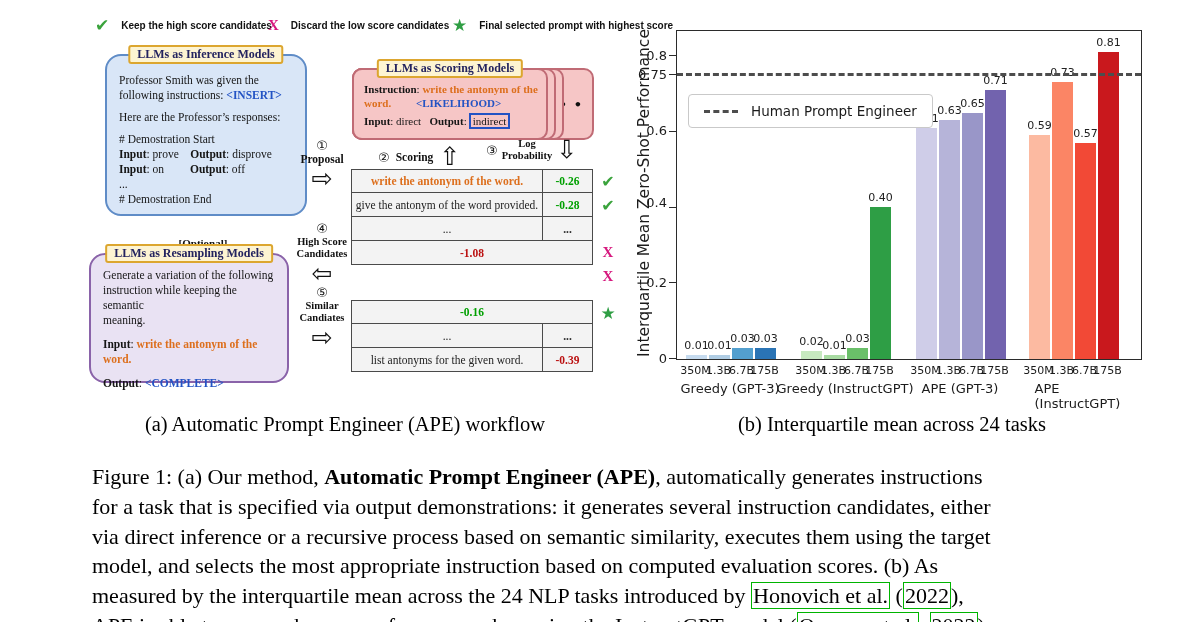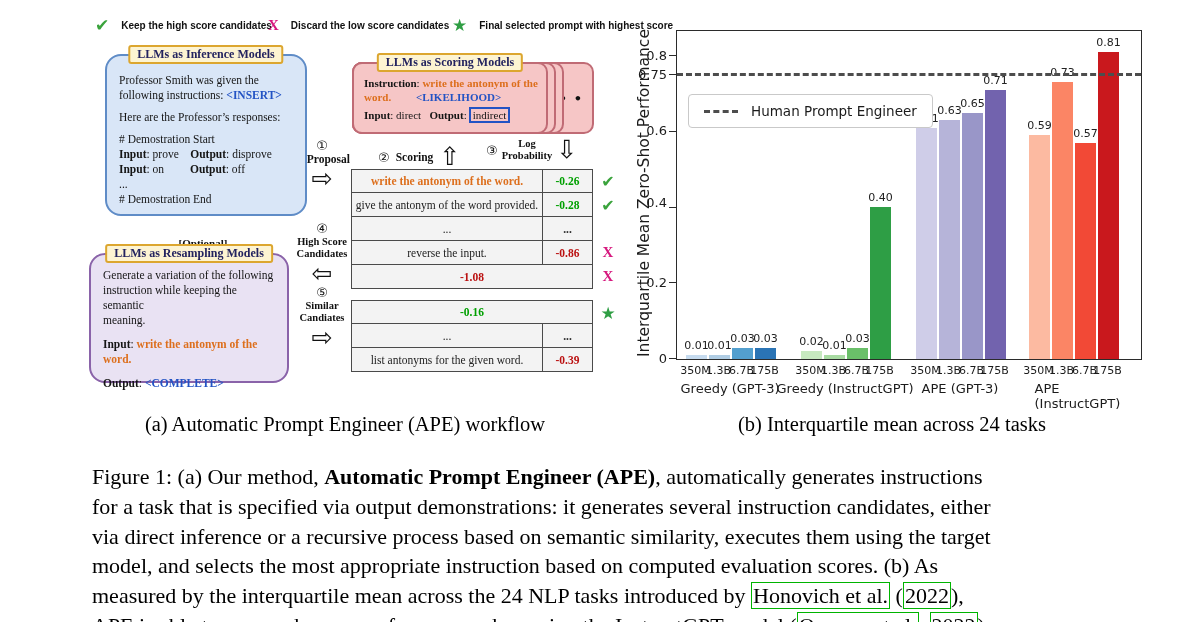--- a/index.html
+++ b/index.html
@@ -38,41 +38,41 @@
   #box-inference .box-content{padding:17px 8px 0 12px;}
   #box-resampling .box-content{padding:13px 8px 0 12px;line-height:15px;}
   .blank{height:7px;}
   #box-resampling .blank{height:9px;}
   .sg-b{font-weight:bold}
   .sg-orange{color:var(--orange);font-weight:bold}
   .sg-blue{color:var(--blue);font-weight:bold}
   .sg-bluebox{border:2px solid var(--blue);padding:0 2px;margin-left:2px}
 
   
-  .scard{position:absolute;top:62px;height:68px;background:var(--scoring-bg);
+  .scard{position:absolute;top:68px;height:68px;background:var(--scoring-bg);
     border:2px solid var(--scoring-border);border-radius:10px;}
   .scard.back{left:352px;width:238px;}
   .scard.m2{left:352px;width:208px;}
   .scard.m1{left:352px;width:200px;}
   .scard.main{left:352px;width:192px;}
   .scard .box-content{padding:13px 6px 0 10px;font-size:11px;line-height:13.5px;}
   .scard .blank{height:5px;}
   .dots{position:absolute;right:9px;top:50%;transform:translateY(-50%);
     font:bold 13px "DejaVu Sans",sans-serif;letter-spacing:1px;}
 
   
   .step{position:absolute;color:#111;}
   .step.col{text-align:center;}
   #step1{left:294px;top:138px;width:56px;}
   #step2{left:378px;top:146px;display:flex;align-items:center;gap:6px;}
   #step3{left:486px;top:138px;display:flex;align-items:center;gap:4px;}
   #step4{left:292px;top:221px;width:60px;}
   #step5{left:294px;top:285px;width:56px;}
   .snum{font:13px "DejaVu Sans",sans-serif;}
-  .slabel{font:bold 11.5px "Liberation Serif",serif;text-align:right;}
+  .slabel{font:bold 11.5px "Liberation Serif",serif;}
   .slabel2 div{font:bold 10.5px/12px "Liberation Serif",serif;text-align:center;}
   .sarrow{font:25px/22px "DejaVu Sans",sans-serif;}
   .step.col .sarrow{display:block;margin-top:3px;}
 
   
   .wtable{position:absolute;left:351px;width:242px;}
   #table1{top:169px;} #table2{top:300px;}
   .trow{display:flex;height:24px;background:#f3f3f3;box-sizing:border-box;
     border:1.5px solid #4a4a4a;border-top:none;}
   .trow.first{border-top:1.5px solid #4a4a4a;}
@@ -199,24 +199,20 @@
           <div class="tcell-text emph-orange">write the antonym of the word.</div>
           <div class="tcell-score sc-green">-0.26</div>
         </div>
         <div class="trow">
           <div class="tcell-text">give the antonym of the word provided.</div>
           <div class="tcell-score sc-green">-0.28</div>
         </div>
         <div class="trow">
           <div class="tcell-text">...</div>
           <div class="tcell-score sc-plain">...</div>
-        </div>
-        <div class="trow">
-          <div class="tcell-text">reverse the input.</div>
-          <div class="tcell-score sc-red">-0.86</div>
         </div>
         <div class="trow">
           <div class="tcell-score sc-red">-1.08</div>
         </div>
       </div>
     <div class="wtable" id="table2">
         <div class="trow first">
           <div class="tcell-score sc-green">-0.16</div>
         </div>
         <div class="trow">

